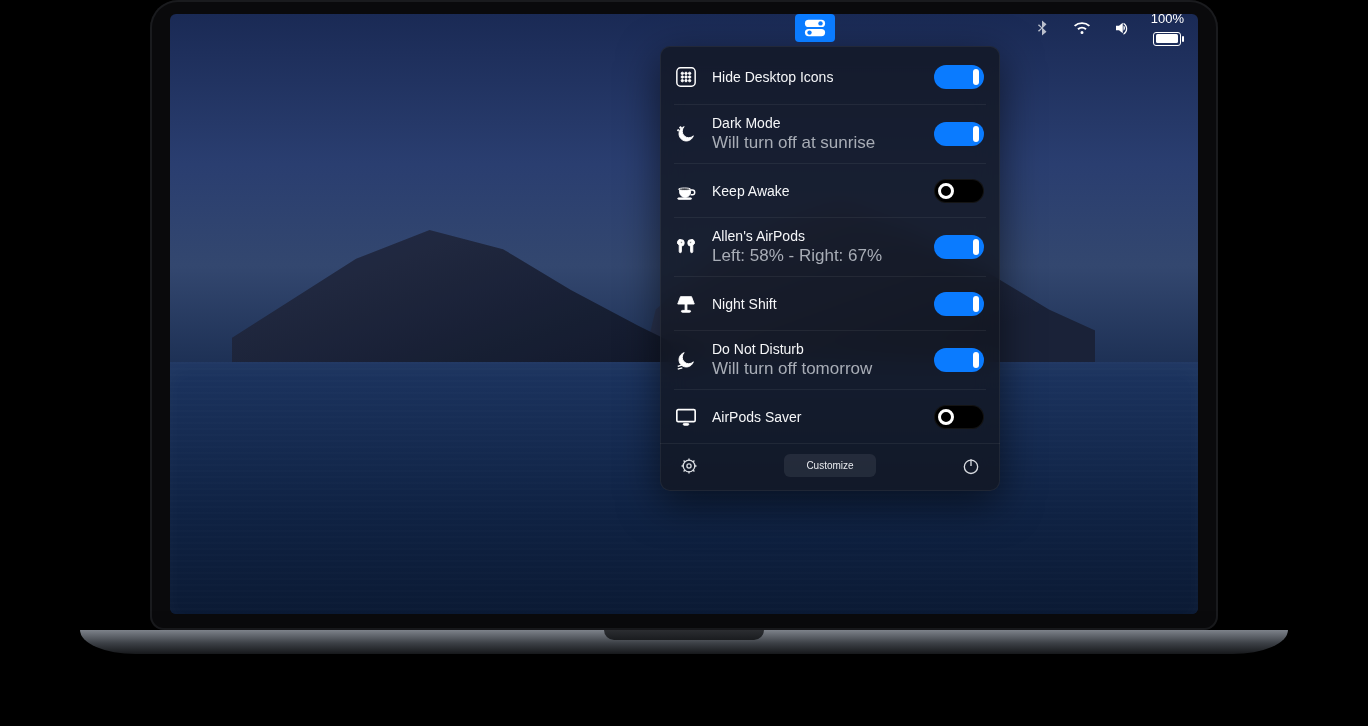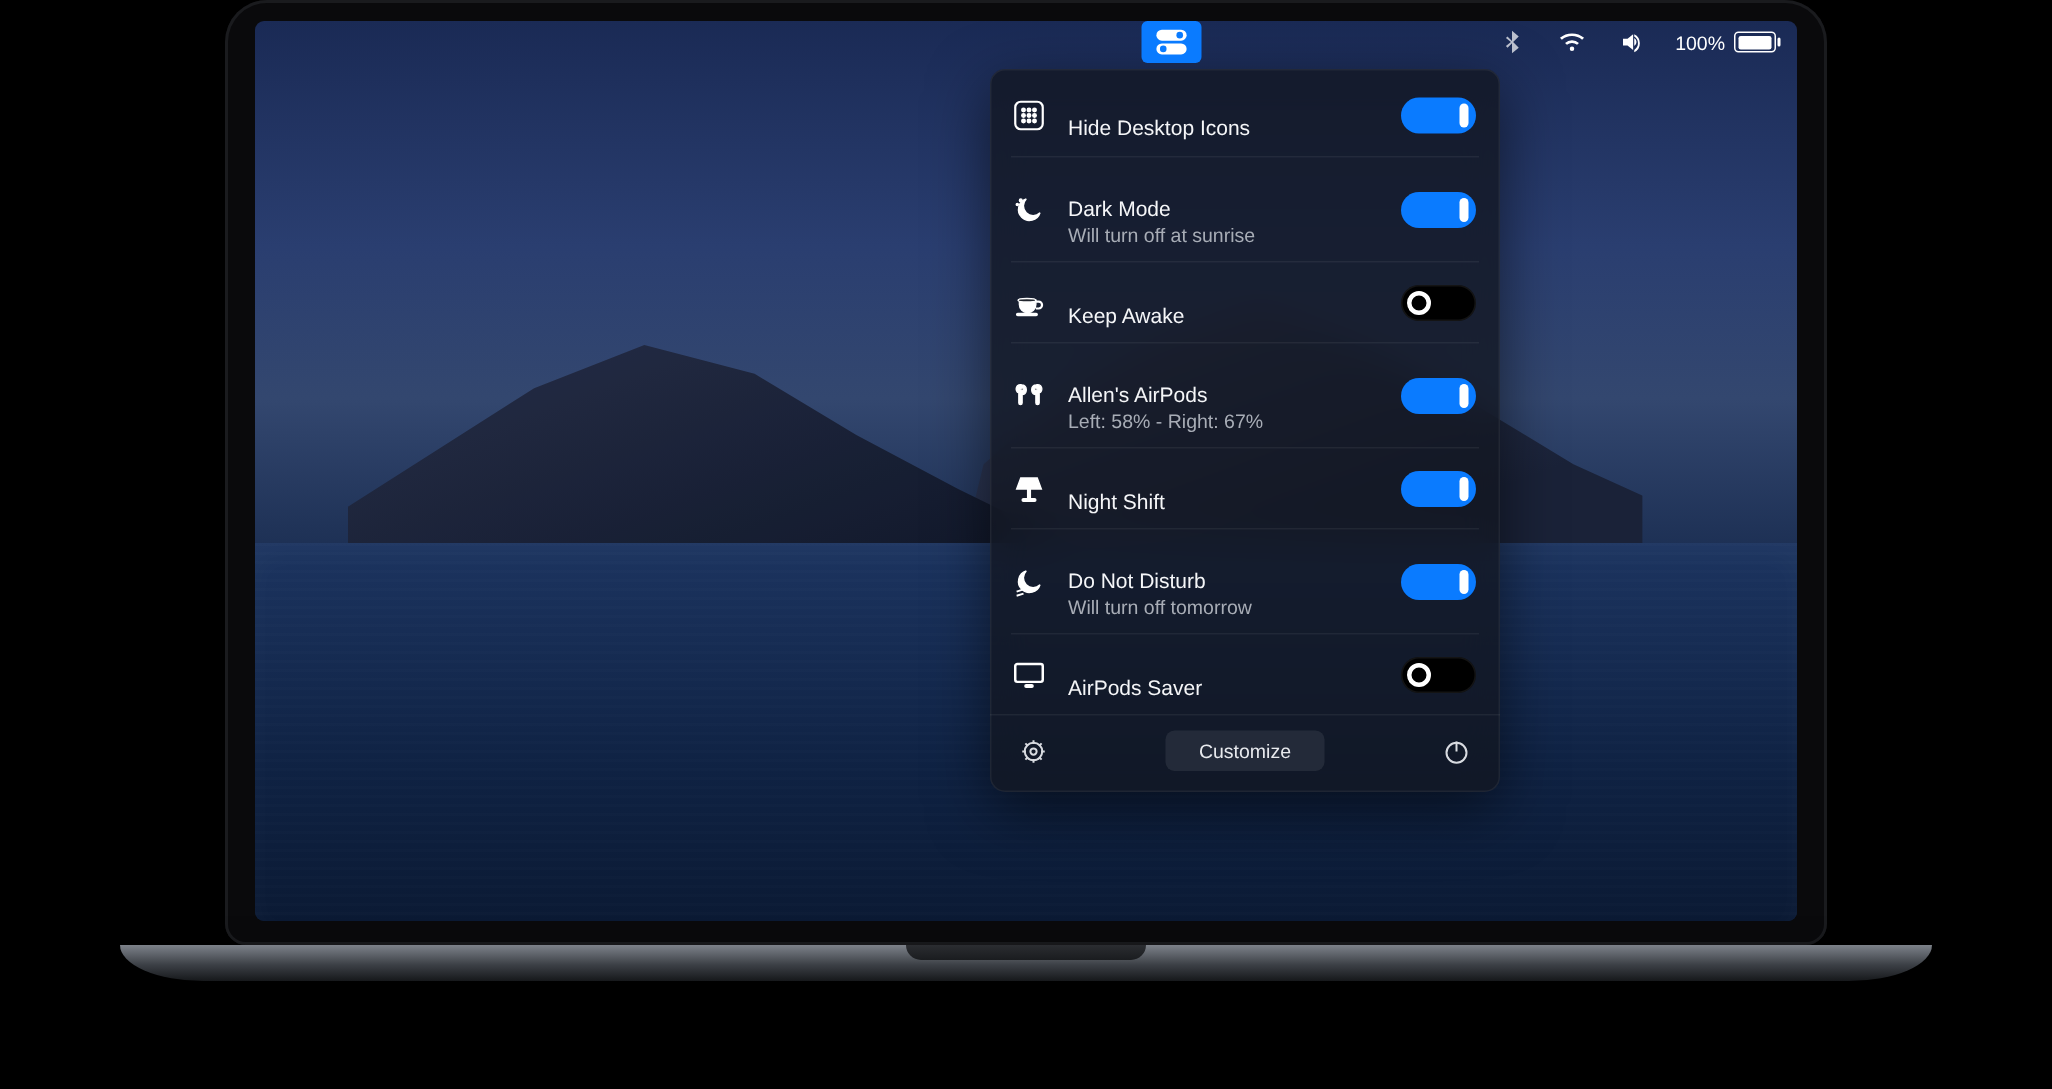--- a/index.html
+++ b/index.html
@@ -84,21 +84,21 @@
   }
   .menubar .mbicon { display:flex; align-items:center; justify-content:center; width:22px; height:22px; }
   .menubar svg { width: 18px; height: 18px; fill: #fff; }
   .app-indicator {
     display:flex; align-items:center; justify-content:center;
     width: 40px; height: 28px;
     background: #0a7bff;
     border-radius: 4px;
   }
   .app-indicator svg { width: 22px; height: 20px; }
-  .battery-wrap { display:flex; align-items:center; gap:6px; }
+  .battery-wrap { display:flex; align-items:center; gap:6px;flex-direction:column; }
   .battery-shell{
     width: 28px; height: 14px; border: 1.5px solid #fff; border-radius: 3px; position: relative;
   }
   .battery-shell::after{ content:""; position:absolute; right:-4px; top:3px; width:2.5px; height:6px; background:#fff; border-radius:1px;}
   .battery-fill{ position:absolute; left:1.5px; top:1.5px; bottom:1.5px; width: 22px; background:#fff; border-radius:1.5px;}
 
   
   .panel {
     position: absolute;
     top: 32px;
@@ -118,23 +118,23 @@
     gap: 14px;
     min-height: 54px;
   }
   .row + .row { border-top: 1px solid rgba(255,255,255,0.06); margin: 0 14px; padding-left:0; padding-right:2px;}
   .row:first-child{ margin:0 14px; padding-left:0; padding-right:2px;}
   .row .icon {
     width: 24px; height: 24px; flex: 0 0 24px;
     display:flex; align-items:center; justify-content:center;
   }
   .row .icon svg { width: 22px; height: 22px; fill:#fff; stroke:#fff; }
-  .row .labels { flex: 1 1 auto; display:flex; flex-direction:column; gap:2px;margin-top:16px; }
+  .row .labels { flex: 1 1 auto; display:flex; flex-direction:column; gap:2px; }
   .row .title { font-size: 14px; font-weight: 500; color:#f5f6f8;}
-  .row .subtitle { font-size: 13px; color: #a8adb6; }
+  .row .subtitle { font-size: 17px; color: #a8adb6; }
   .toggle {
     position: relative;
     width: 50px; height: 24px;
     border-radius: 24px;
     flex: 0 0 50px;
     cursor: pointer;
   }
   .toggle.on { background: #0a7bff; }
   .toggle.off { background: #000; box-shadow: inset 0 0 0 1px rgba(255,255,255,0.08);}
   .toggle .knob {
@@ -160,21 +160,21 @@
     gap: 14px;
     border-top: 1px solid rgba(255,255,255,0.06);
     margin: 0 0px;
   }
   .panel-footer .ficon{ width:22px; height:22px; display:flex; align-items:center; justify-content:center; cursor:pointer;}
   .panel-footer .ficon svg{ width:20px; height:20px; fill:none; stroke:#d8dbe0; stroke-width:1.6;}
   .customize-btn{
     flex:0 0 auto;
     background: rgba(255,255,255,0.08);
     color:#e8eaee;
-    font-size: 13px;
+    font-size: 10px;
     padding: 6px 22px;
     border-radius: 6px;
     border:none;
     cursor:pointer;
   }
 </style>
 </head>
 <body>
 
 <div class="laptop">

